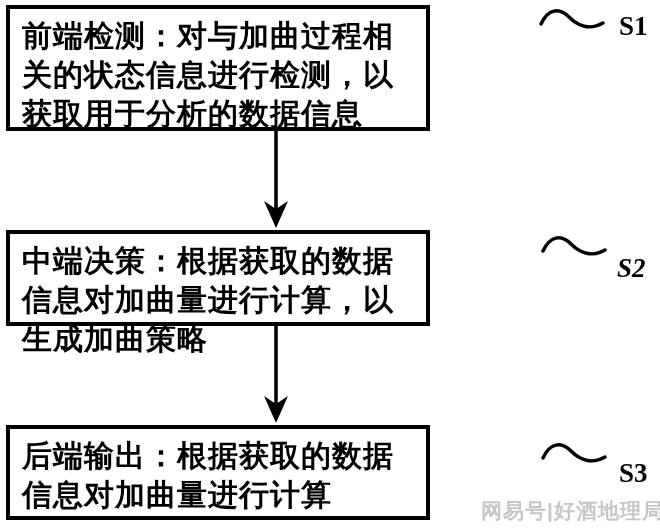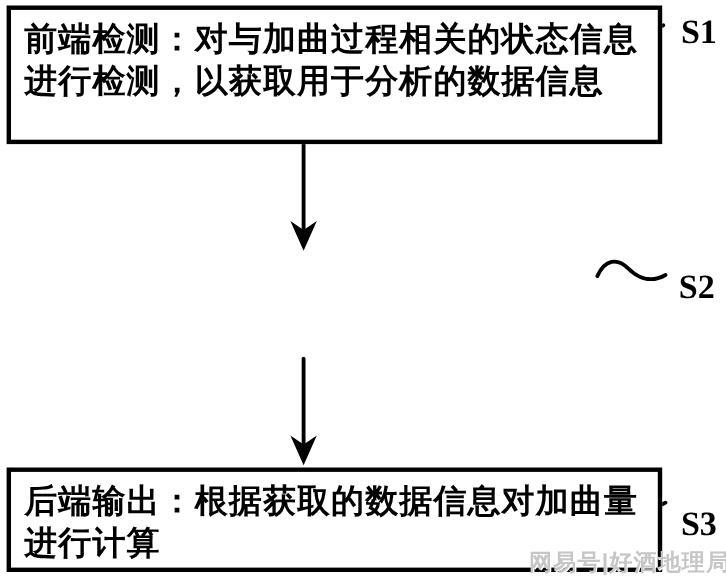--- a/index.html
+++ b/index.html
@@ -11,45 +11,45 @@
     position: relative;
     width: 660px;
     height: 529px;
     background: #ffffff;
     overflow: hidden;
     font-family: "Liberation Serif", "DejaVu Serif", serif;
   }
   .flow-box {
     position: absolute;
     left: 6px;
-    width: 596px;
+    width: 424px;
     border: 4px solid #000000;
     box-sizing: border-box;
     background: #ffffff;
     padding: 7px 12px 0 12px;
     font-size: 30px;
     font-weight: bold;
     line-height: 39px;
     color: #000000;
     letter-spacing: 1px;
     font-family: "Liberation Serif", "DejaVu Serif", serif;
   }
   .box-1 { top: 5px;   height: 126px; }
   .box-2 { top: 230px; height: 96px;  }
   .box-3 { top: 425px; height: 95px;  }
 
   .step-label {
     position: absolute;
-    font-size: 31px;
+    font-size: 27px;
     font-weight: bold;
     color: #000000;
     font-family: "Liberation Serif", "DejaVu Serif", serif;
   }
   .label-1 { left: 619px; top: 11px;  }
-  .label-2 { left: 617px; top: 243px; }
+  .label-2 { left: 617px; top: 253px; font-style: italic; }
   .label-3 { left: 619px; top: 458px; }
 
   .connector-layer {
     position: absolute;
     left: 0;
     top: 0;
     width: 660px;
     height: 529px;
     pointer-events: none;
   }
@@ -96,20 +96,21 @@
       <polygon points="276,423 264,396 276,404 288,396"></polygon>
     </g>
 
     <path d="M541,24 C548,9 559,7 569,17 C577,25 589,31 603,23"></path>
     <path d="M543,251 C550,236 561,234 571,244 C579,252 591,258 605,250"></path>
     <path d="M543,458 C550,443 561,441 571,451 C579,459 591,465 605,457"></path>
   </svg>
 
   <div class="flow-box box-1">前端检测：对与加曲过程相关的状态信息进行检测，以获取用于分析的数据信息</div>
 
+  <div class="flow-box box-2">中端决策：根据获取的数据信息对加曲量进行计算，以生成加曲策略</div>
 
   <div class="flow-box box-3">后端输出：根据获取的数据信息对加曲量进行计算</div>
 
   <div class="step-label label-1">S1</div>
 
   <div class="step-label label-2">S2</div>
 
   <div class="step-label label-3">S3</div>
 
   <div class="watermark">网易号|好酒地理局</div>

